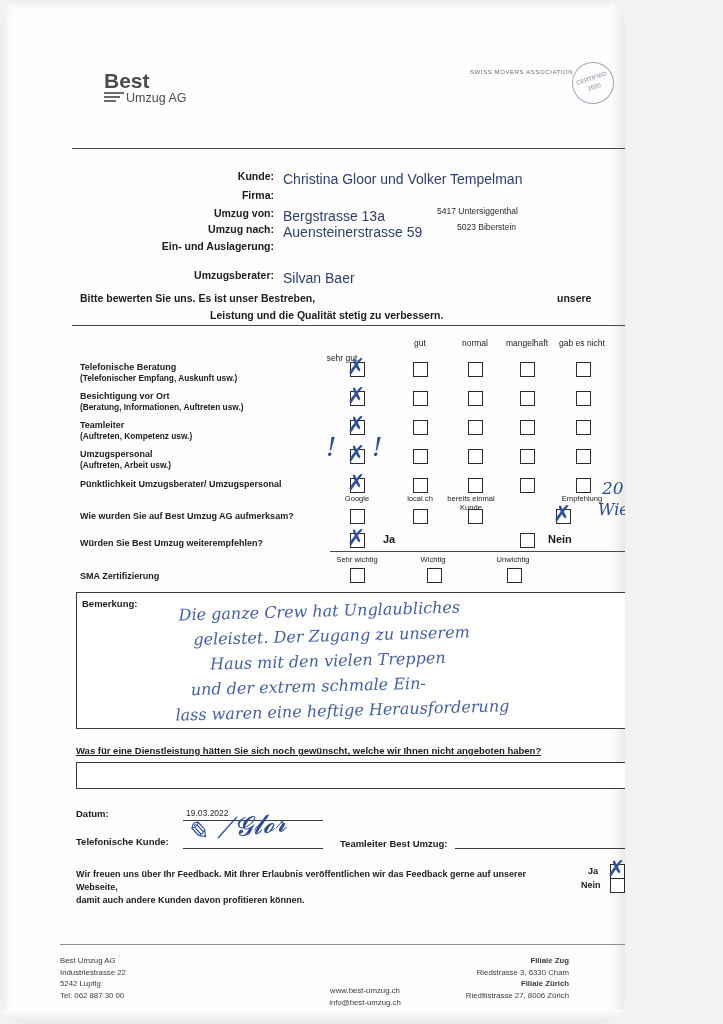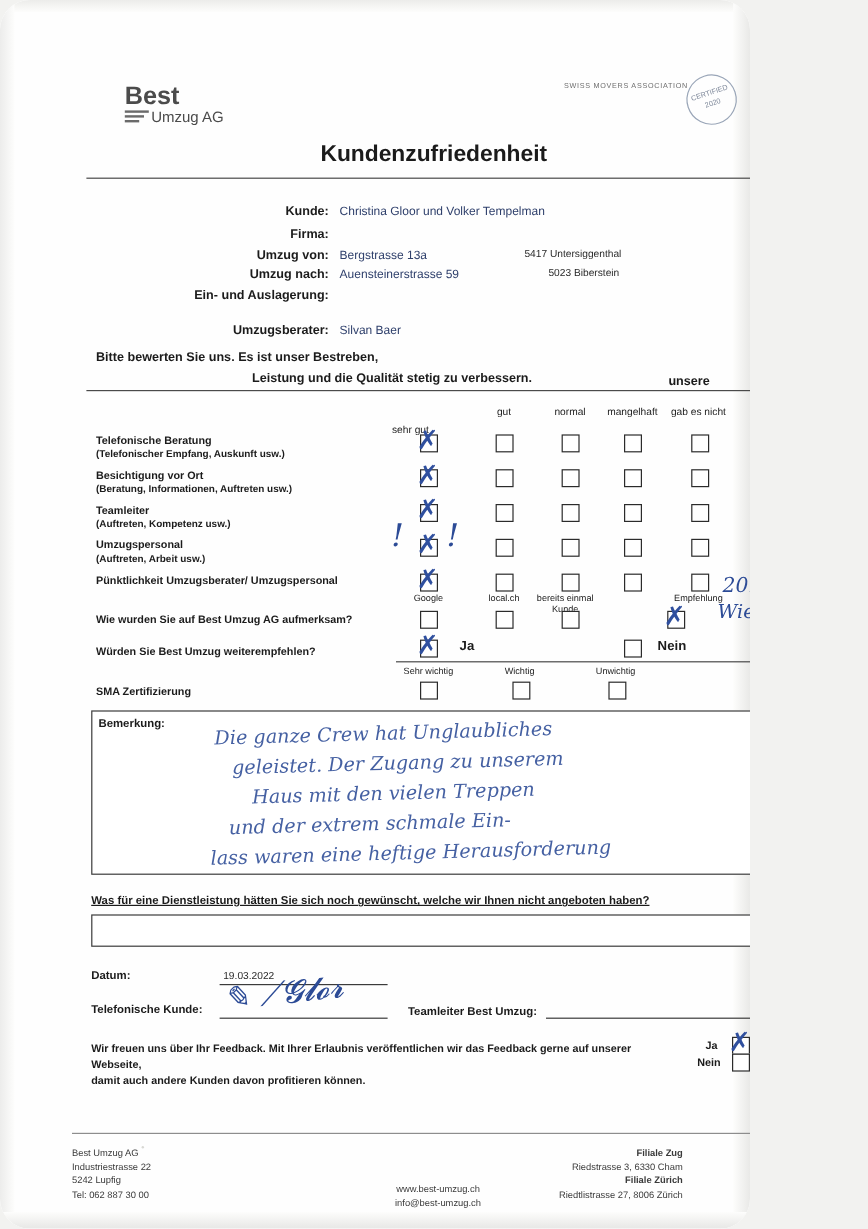--- a/index.html
+++ b/index.html
@@ -141,21 +141,21 @@
   .field-label {
     position: absolute;
     font-size: 10.5px;
     font-weight: bold;
     color: #1b1b1b;
     text-align: right;
     width: 200px;
   }
   .field-value {
     position: absolute;
-    font-size: 10px;
+    font-size: 14px;
     color: #2e3f6b;
     white-space: nowrap;
   }
   .field-value2 {
     position: absolute;
     font-size: 8.5px;
     color: #2a2a2a;
     white-space: nowrap;
   }
 
@@ -166,21 +166,20 @@
     font-size: 10.5px;
     font-weight: bold;
     color: #1b1b1b;
   }
   .intro-right {
     position: absolute;
     left: 557px; top: 292px;
     font-size: 10.5px;
     font-weight: bold;
     color: #1b1b1b;
-    margin-top: 20px;
   }
   .intro2 {
     position: absolute;
     left: 210px; top: 309px;
     font-size: 10.5px;
     font-weight: bold;
     color: #1b1b1b;
     text-align: right;
   }
   .rule-intro { left: 72px; top: 325px; width: 560px; }
@@ -372,21 +371,20 @@
         <i></i>
         <i></i>
       </div>
   </div>
 
   <div class="logo-sma">
     <div class="sma-sub">SWISS MOVERS ASSOCIATION</div>
     <div class="sma-badge">CERTIFIED 2020</div>
   </div>
 
-  <div class="doc-title">Kundenzufriedenheit</div>
   <div class="rule rule-title"></div>
 
   <div class="field-label" style="left:74px; top:170px;">Kunde:</div>
   <div class="field-value" style="left:283px; top:171px;">Christina Gloor und Volker Tempelman</div>
 
   <div class="field-label" style="left:74px; top:189px;">Firma:</div>
   <div class="field-value" style="left:283px; top:190px;"></div>
 
   <div class="field-label" style="left:74px; top:207px;">Umzug von:</div>
   <div class="field-value" style="left:283px; top:208px;">Bergstrasse 13a</div>

